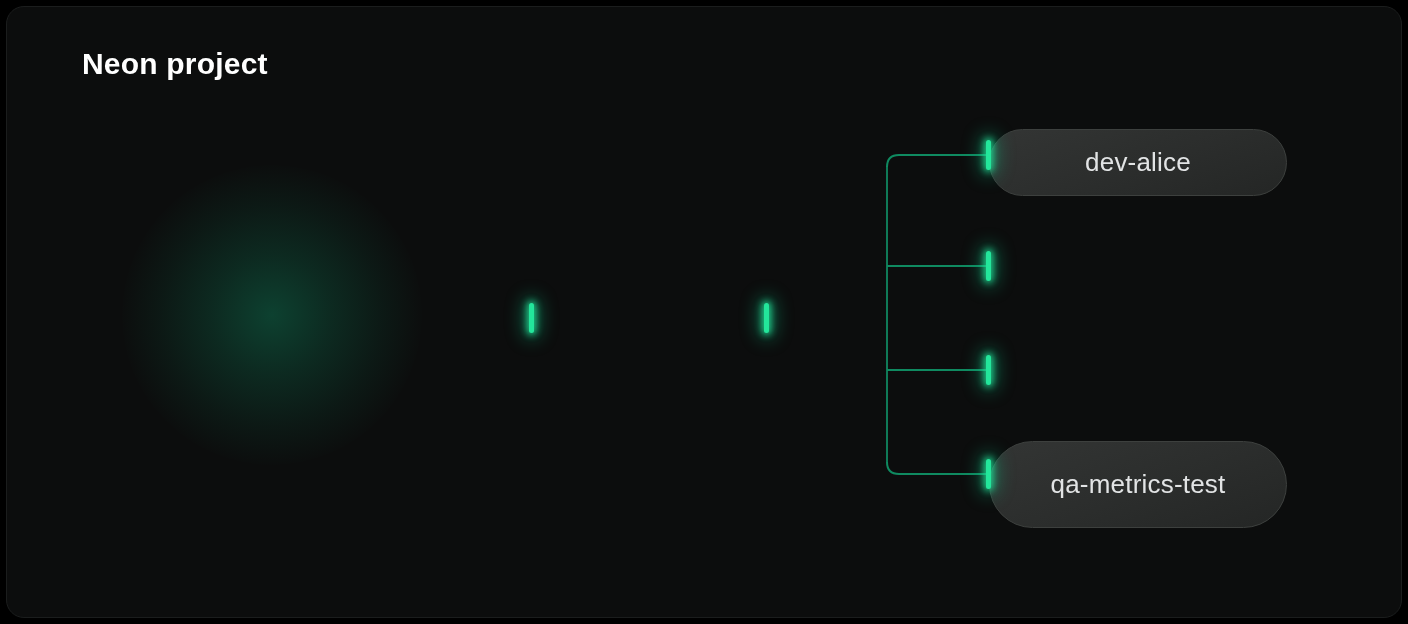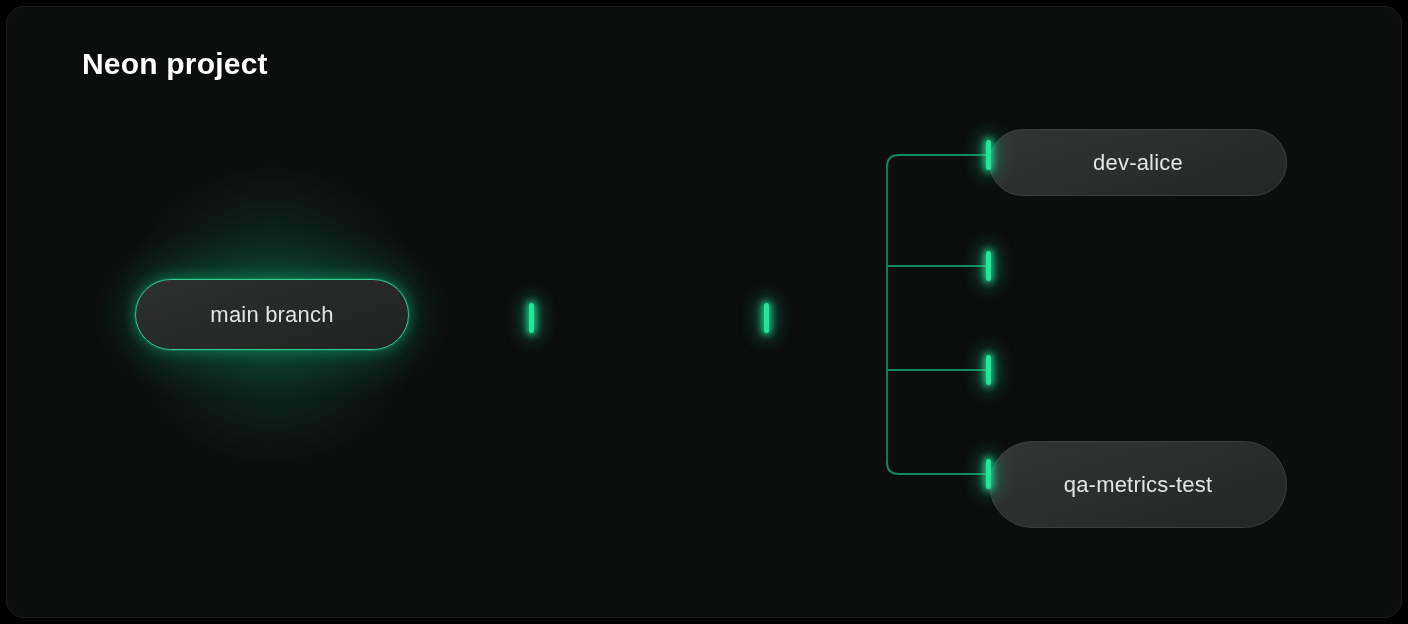--- a/index.html
+++ b/index.html
@@ -58,21 +58,21 @@
   
   .node {
     position: absolute;
     display: flex;
     align-items: center;
     justify-content: center;
     border-radius: 999px;
     background: linear-gradient(160deg, #333534 0%, #2b2d2c 55%, #242625 100%);
     border: 1px solid #3d403e;
     color: #e2e4e5;
-    font-size: 22px;
+    font-size: 26px;
     letter-spacing: 0.2px;
     white-space: nowrap;
     z-index: 3;
   }
 
   .node-label { pointer-events: none; }
 
   
   .node.is-root {
     background: linear-gradient(160deg, #2e302f 0%, #272928 55%, #202221 100%);
@@ -150,23 +150,20 @@
       <path d="M 880 455 Q 880 467 892 467 L 982 467" fill="none" stroke="#0f8a60" stroke-width="2"></path>
     </svg>
 
     <div class="port" style="left:522px; top:296px;"></div>
     <div class="port" style="left:757px; top:296px;"></div>
     <div class="port" style="left:979px; top:133px;"></div>
     <div class="port" style="left:979px; top:244px;"></div>
     <div class="port" style="left:979px; top:348px;"></div>
     <div class="port" style="left:979px; top:452px;"></div>
 
-    <div class="node is-root" style="left:128px; top:272px; width:274px; height:71px;">
-      <span class="node-label">main branch</span>
-    </div>
 
 
     <div class="node" style="left:982px; top:122px; width:298px; height:67px;">
       <span class="node-label">dev-alice</span>
     </div>
 
 
 
     <div class="node" style="left:982px; top:434px; width:298px; height:87px;">
       <span class="node-label">qa-metrics-test</span>

